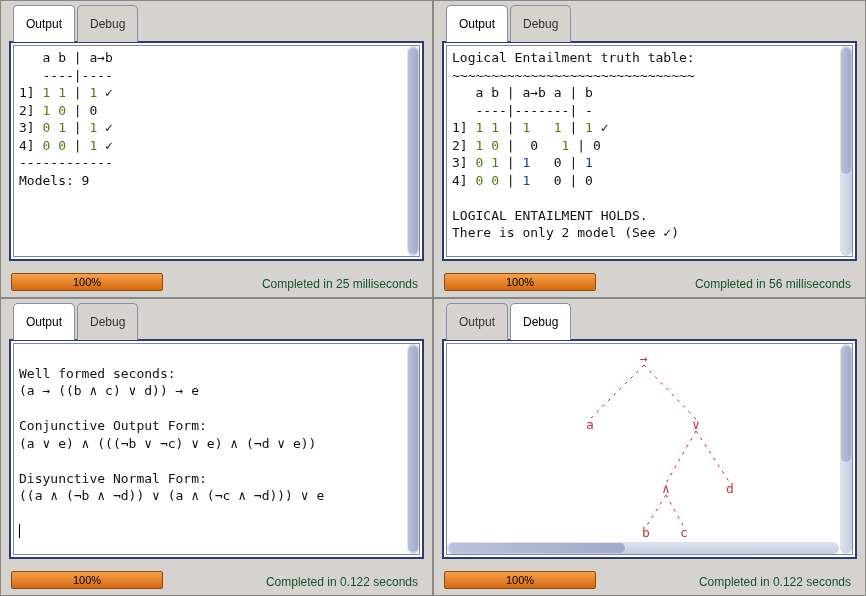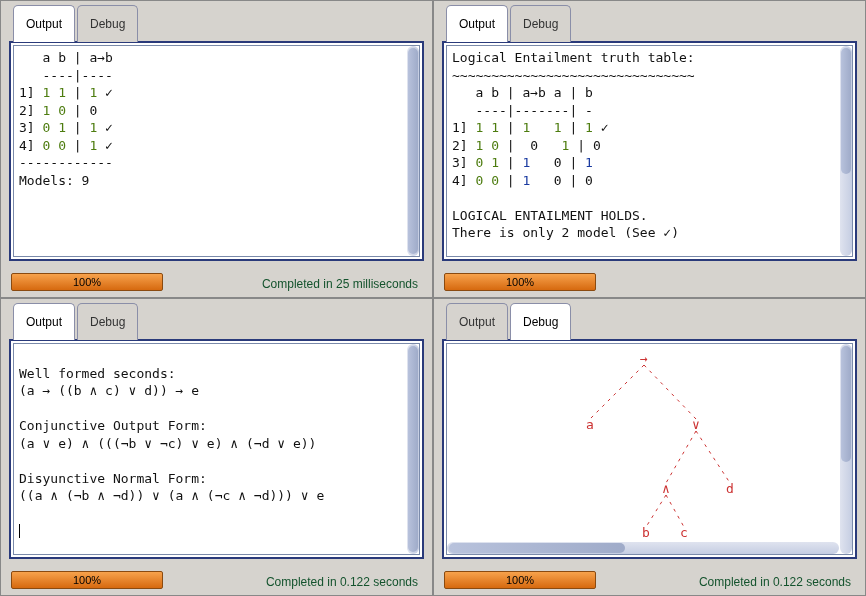--- a/index.html
+++ b/index.html
@@ -200,20 +200,21 @@
 <span>LOGICAL ENTAILMENT HOLDS.</span>
 <span>There is only 2 model (See ✓)</span></div>
     <div class="scrollbar-v">
         <div class="thumb" style="top:2px;height:60%;left:1px;right:1px"></div>
       </div>
   </div>
   <div class="bottom-bar">
     <div class="progress">
         <span>100%</span>
       </div>
+    <div class="status">Completed in 56 milliseconds</div>
   </div>
 </div>
 
 <div class="panel">
   <div class="tabrow">
     <div class="tab active">Output</div>
     <div class="tab">Debug</div>
   </div>
   <div class="content-frame">
     <div class="inner-border"></div>

